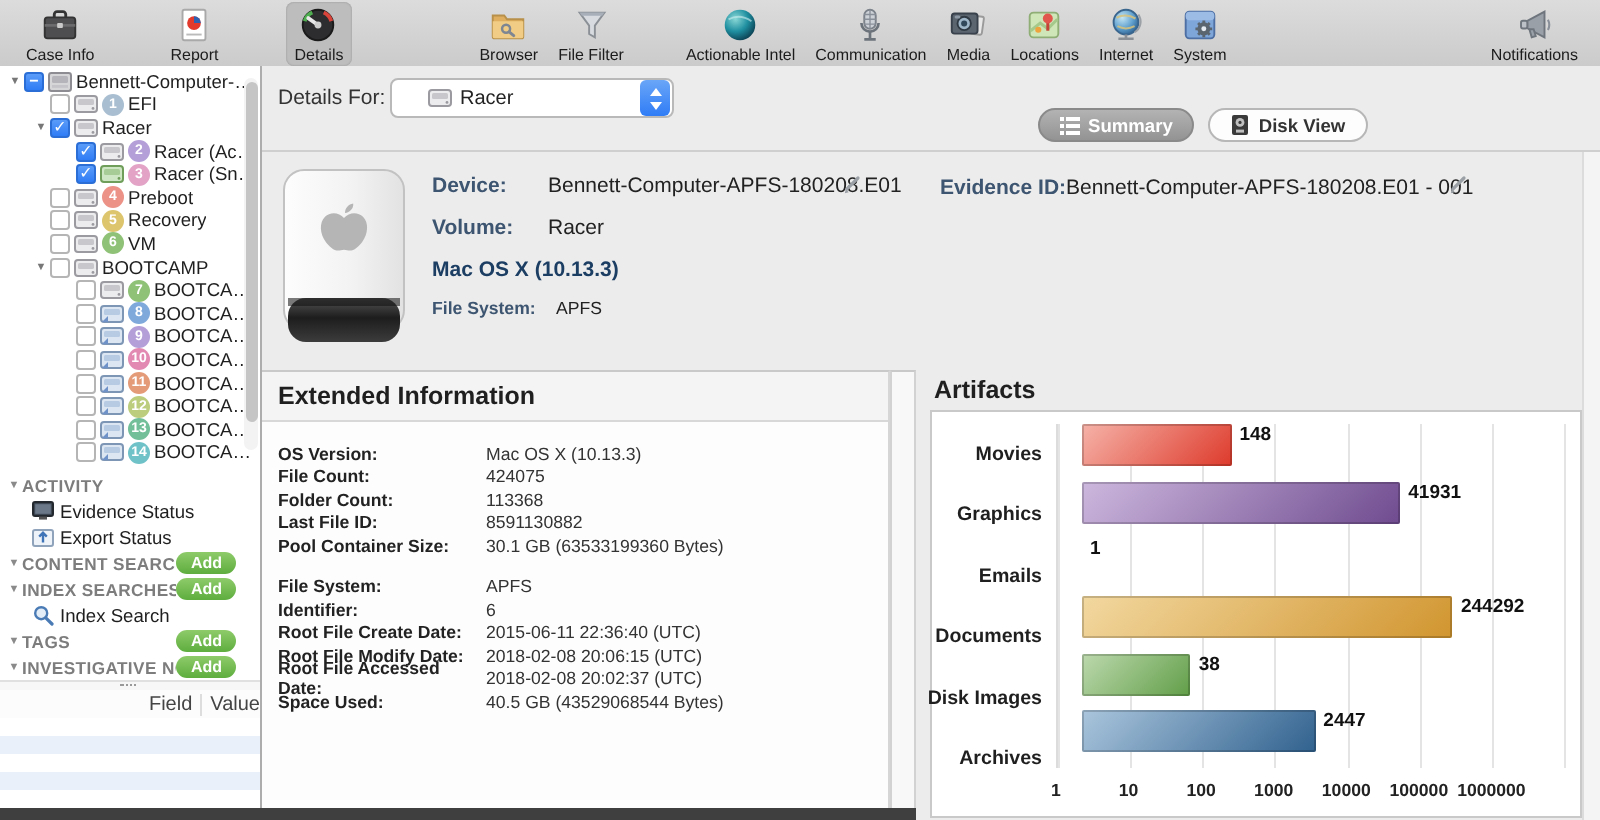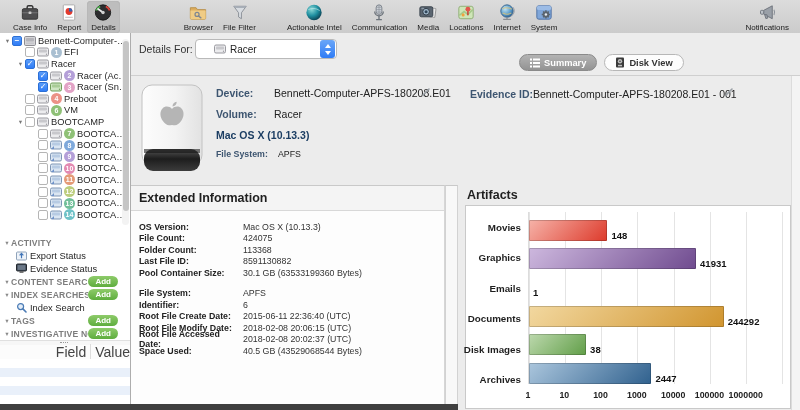--- a/index.html
+++ b/index.html
@@ -4,21 +4,21 @@
 <style>
   html,body{margin:0;padding:0;}
   .screen{position:relative;width:800px;height:410px;overflow:hidden;background:#ececec;
     font-family:"Liberation Sans","DejaVu Sans",sans-serif;color:#222;
     -webkit-font-smoothing:antialiased;}
   
   .toolbar{position:absolute;left:0;top:0;width:800px;height:33px;
     background:linear-gradient(#dcdcdc,#cbcbcb);border-bottom:1px solid #a6a6a6;
     display:flex;align-items:flex-start;}
   .tb-group{display:flex;align-items:flex-start;}
-  .tb-left{margin-left:8px;}
+  .tb-left{margin-left:8px;gap:28px;}
   .tb-main{margin-left:58px;}
   .tb-right{margin-left:auto;margin-right:6px;}
   .tb-item{display:flex;flex-direction:column;align-items:center;justify-content:flex-start;
     padding:1px 4px 1px 4px;margin:1px 1px;border-radius:4px;cursor:default;}
   .tb-item.sel{background:#bdbdbd;box-shadow:inset 0 0 1px #8f8f8f;}
   .tb-item.gap{margin-left:22px;}
   .tb-icon{height:21px;display:flex;align-items:center;}
   .tb-label{font-size:8px;color:#1c1c1c;margin-top:0px;white-space:nowrap;}
   
   .sidebar{position:absolute;left:0;top:33px;width:130px;height:377px;background:#ffffff;
@@ -45,21 +45,21 @@
   .add-pill{flex:none;margin-right:12px;background:linear-gradient(#8ecb6a,#5ead3e);
     color:#fff;font-size:8px;font-weight:bold;padding:0.5px 7px 1.5px;border-radius:7px;}
   .sec-item{height:13px;display:flex;align-items:center;padding-left:16px;}
   .sec-item-label{font-size:9.3px;color:#1f1f1f;margin-left:3px;white-space:nowrap;}
   .splitter{position:absolute;left:0;top:307px;width:130px;height:5px;background:#f7f7f7;
     border-top:1px solid #e0e0e0;border-bottom:1px solid #d5d5d5;}
   .splitter:after{content:"";position:absolute;left:60px;top:1px;width:8px;height:2px;
     border-top:1px dotted #999;border-bottom:1px dotted #999;}
   .fv-header{position:absolute;left:0;top:312px;width:130px;height:14px;background:#fcfcfc;
     border-bottom:1px solid #d0d0d0;display:flex;align-items:center;}
-  .fv-col{font-size:14px;color:#444;}
+  .fv-col{font-size:10px;color:#444;}
   .fv-col.f{width:98px;text-align:right;padding-right:4px;border-right:1px solid #ddd;}
   .fv-col.v{padding-left:4px;}
   .fv-body{position:absolute;left:0;top:326px;width:130px;height:78px;
     background:repeating-linear-gradient(#ffffff 0 9px,#e9f0fa 9px 18px);}
   
   .main{position:absolute;left:131px;top:33px;width:669px;height:377px;background:#ececec;}
   .dfor-label{position:absolute;left:8px;top:10px;font-size:10.5px;color:#333;}
   .dropdown{position:absolute;left:64px;top:6px;width:142px;height:20px;background:#fff;
     border:1px solid #b9b9b9;border-radius:4px;display:flex;align-items:center;box-sizing:border-box;}
   .dd-icon{margin-left:18px;display:flex;align-items:center;}
@@ -104,21 +104,21 @@
     border:1px solid #d2d2d2;border-top:1px solid #c9c9c9;box-sizing:border-box;}
   .art-title{position:absolute;left:336px;top:155px;font-size:12.5px;font-weight:bold;color:#1f1f1f;}
   .chart-box{position:absolute;left:334px;top:172px;width:326px;height:204px;background:#fff;
     border:1px solid #c9c9c9;box-sizing:border-box;}
   .cat-col{position:absolute;left:0;top:6px;bottom:13px;width:62px;display:flex;flex-direction:column;}
   .cat-cell{flex:1;display:flex;align-items:center;justify-content:flex-end;padding-right:7px;
     font-size:9.8px;font-weight:bold;color:#1f1f1f;white-space:nowrap;}
   .plot{position:absolute;left:62px;right:8px;top:6px;bottom:24px;border-left:1px solid #dcdcdc;}
   .gridline{position:absolute;top:0;bottom:0;width:1px;background:#e4e4e4;}
   .bar-rows{position:absolute;left:0;right:0;top:0;bottom:0;display:flex;flex-direction:column;}
-  .bar-row{flex:1;display:flex;align-items:flex-end;}
+  .bar-row{flex:1;display:flex;align-items:flex-start;margin-left:12px;}
   .bar{height:21px;border-radius:1px;box-shadow:inset 0 0 0 1px rgba(0,0,0,0.18);}
   .bar-val{font-size:9.5px;font-weight:bold;color:#111;margin-left:4px;white-space:nowrap;}
   .axis{position:absolute;left:62px;right:8px;bottom:4px;height:14px;}
   .tick{position:absolute;transform:translateX(-50%);font-size:8.8px;font-weight:bold;color:#222;
     white-space:nowrap;}
   .right-scroll{position:absolute;right:0;top:43px;width:8px;height:334px;background:#f4f4f4;
     border-left:1px solid #dcdcdc;}
   .bottom-edge{position:absolute;left:0;top:404px;width:458px;height:6px;background:#3f3f3f;}
 </style>
 </head>
@@ -364,20 +364,33 @@
         <div class="tree-row" style="padding-left: 16px;">
           <span class="tw-exp"></span>
           <span class="cb unchecked"></span>
           <span class="tree-icon">
             <svg width="12" height="10" viewBox="0 0 12 10">
               <rect x="0.5" y="1" width="11" height="8" rx="1.5" fill="#ececee" stroke="#9a9aa0"></rect>
               <rect x="2" y="2.5" width="8" height="3" rx="0.8" fill="#c8c8cc"></rect>
               <circle cx="9.5" cy="7.2" r="0.7" fill="#9a9aa0"></circle>
             </svg>
           </span>
+          <span class="badge" style="background: rgb(221, 197, 110);">5</span>
+          <span class="tree-label">Recovery</span>
+        </div>
+        <div class="tree-row" style="padding-left: 16px;">
+          <span class="tw-exp"></span>
+          <span class="cb unchecked"></span>
+          <span class="tree-icon">
+            <svg width="12" height="10" viewBox="0 0 12 10">
+              <rect x="0.5" y="1" width="11" height="8" rx="1.5" fill="#ececee" stroke="#9a9aa0"></rect>
+              <rect x="2" y="2.5" width="8" height="3" rx="0.8" fill="#c8c8cc"></rect>
+              <circle cx="9.5" cy="7.2" r="0.7" fill="#9a9aa0"></circle>
+            </svg>
+          </span>
           <span class="badge" style="background: rgb(143, 193, 119);">6</span>
           <span class="tree-label">VM</span>
         </div>
         <div class="tree-row" style="padding-left: 16px;">
           <span class="tw-exp">▼</span>
           <span class="cb unchecked"></span>
           <span class="tree-icon">
             <svg width="12" height="10" viewBox="0 0 12 10">
               <rect x="0.5" y="1" width="11" height="8" rx="1.5" fill="#ececee" stroke="#9a9aa0"></rect>
               <rect x="2" y="2.5" width="8" height="3" rx="0.8" fill="#c8c8cc"></rect>
@@ -491,39 +504,39 @@
           <span class="tree-label">BOOTCAMP (V...</span>
         </div>
       </div>
     <div class="tree-scroll">
         <div class="tree-thumb"></div>
       </div>
     <div class="side-sections">
         <div class="sec-header">
           <span class="sec-tri">▼</span>
           <span class="sec-title">ACTIVITY</span>
-        </div>
-        <div class="sec-item">
-          <span style="display: flex;">
-            <svg width="11" height="11" viewBox="0 0 11 11">
-              <rect x="0.5" y="2" width="10" height="8" rx="1" fill="#eef3f9" stroke="#8fa3ba"></rect>
-              <path d="M5.5 8.2V3.6M3.6 5.3L5.5 3.4l1.9 1.9" stroke="#3f74b8" stroke-width="1.2" fill="none"></path>
-            </svg>
-          </span>
-          <span class="sec-item-label">Export Status</span>
         </div>
         <div class="sec-item">
           <span style="display: flex;">
             <svg width="11" height="11" viewBox="0 0 11 11">
               <rect x="0.5" y="1" width="10" height="7" rx="1" fill="#3d4754" stroke="#23282f"></rect>
               <rect x="1.6" y="2.1" width="7.8" height="4.8" fill="#6b7888"></rect>
               <rect x="3.5" y="8.3" width="4" height="1.5" fill="#555"></rect>
             </svg>
           </span>
           <span class="sec-item-label">Evidence Status</span>
+        </div>
+        <div class="sec-item">
+          <span style="display: flex;">
+            <svg width="11" height="11" viewBox="0 0 11 11">
+              <rect x="0.5" y="2" width="10" height="8" rx="1" fill="#eef3f9" stroke="#8fa3ba"></rect>
+              <path d="M5.5 8.2V3.6M3.6 5.3L5.5 3.4l1.9 1.9" stroke="#3f74b8" stroke-width="1.2" fill="none"></path>
+            </svg>
+          </span>
+          <span class="sec-item-label">Export Status</span>
         </div>
         <div class="sec-header">
           <span class="sec-tri">▼</span>
           <span class="sec-title">CONTENT SEARCHES</span>
           <span class="add-pill">Add</span>
         </div>
         <div class="sec-header">
           <span class="sec-tri">▼</span>
           <span class="sec-title">INDEX SEARCHES</span>
           <span class="add-pill">Add</span>

